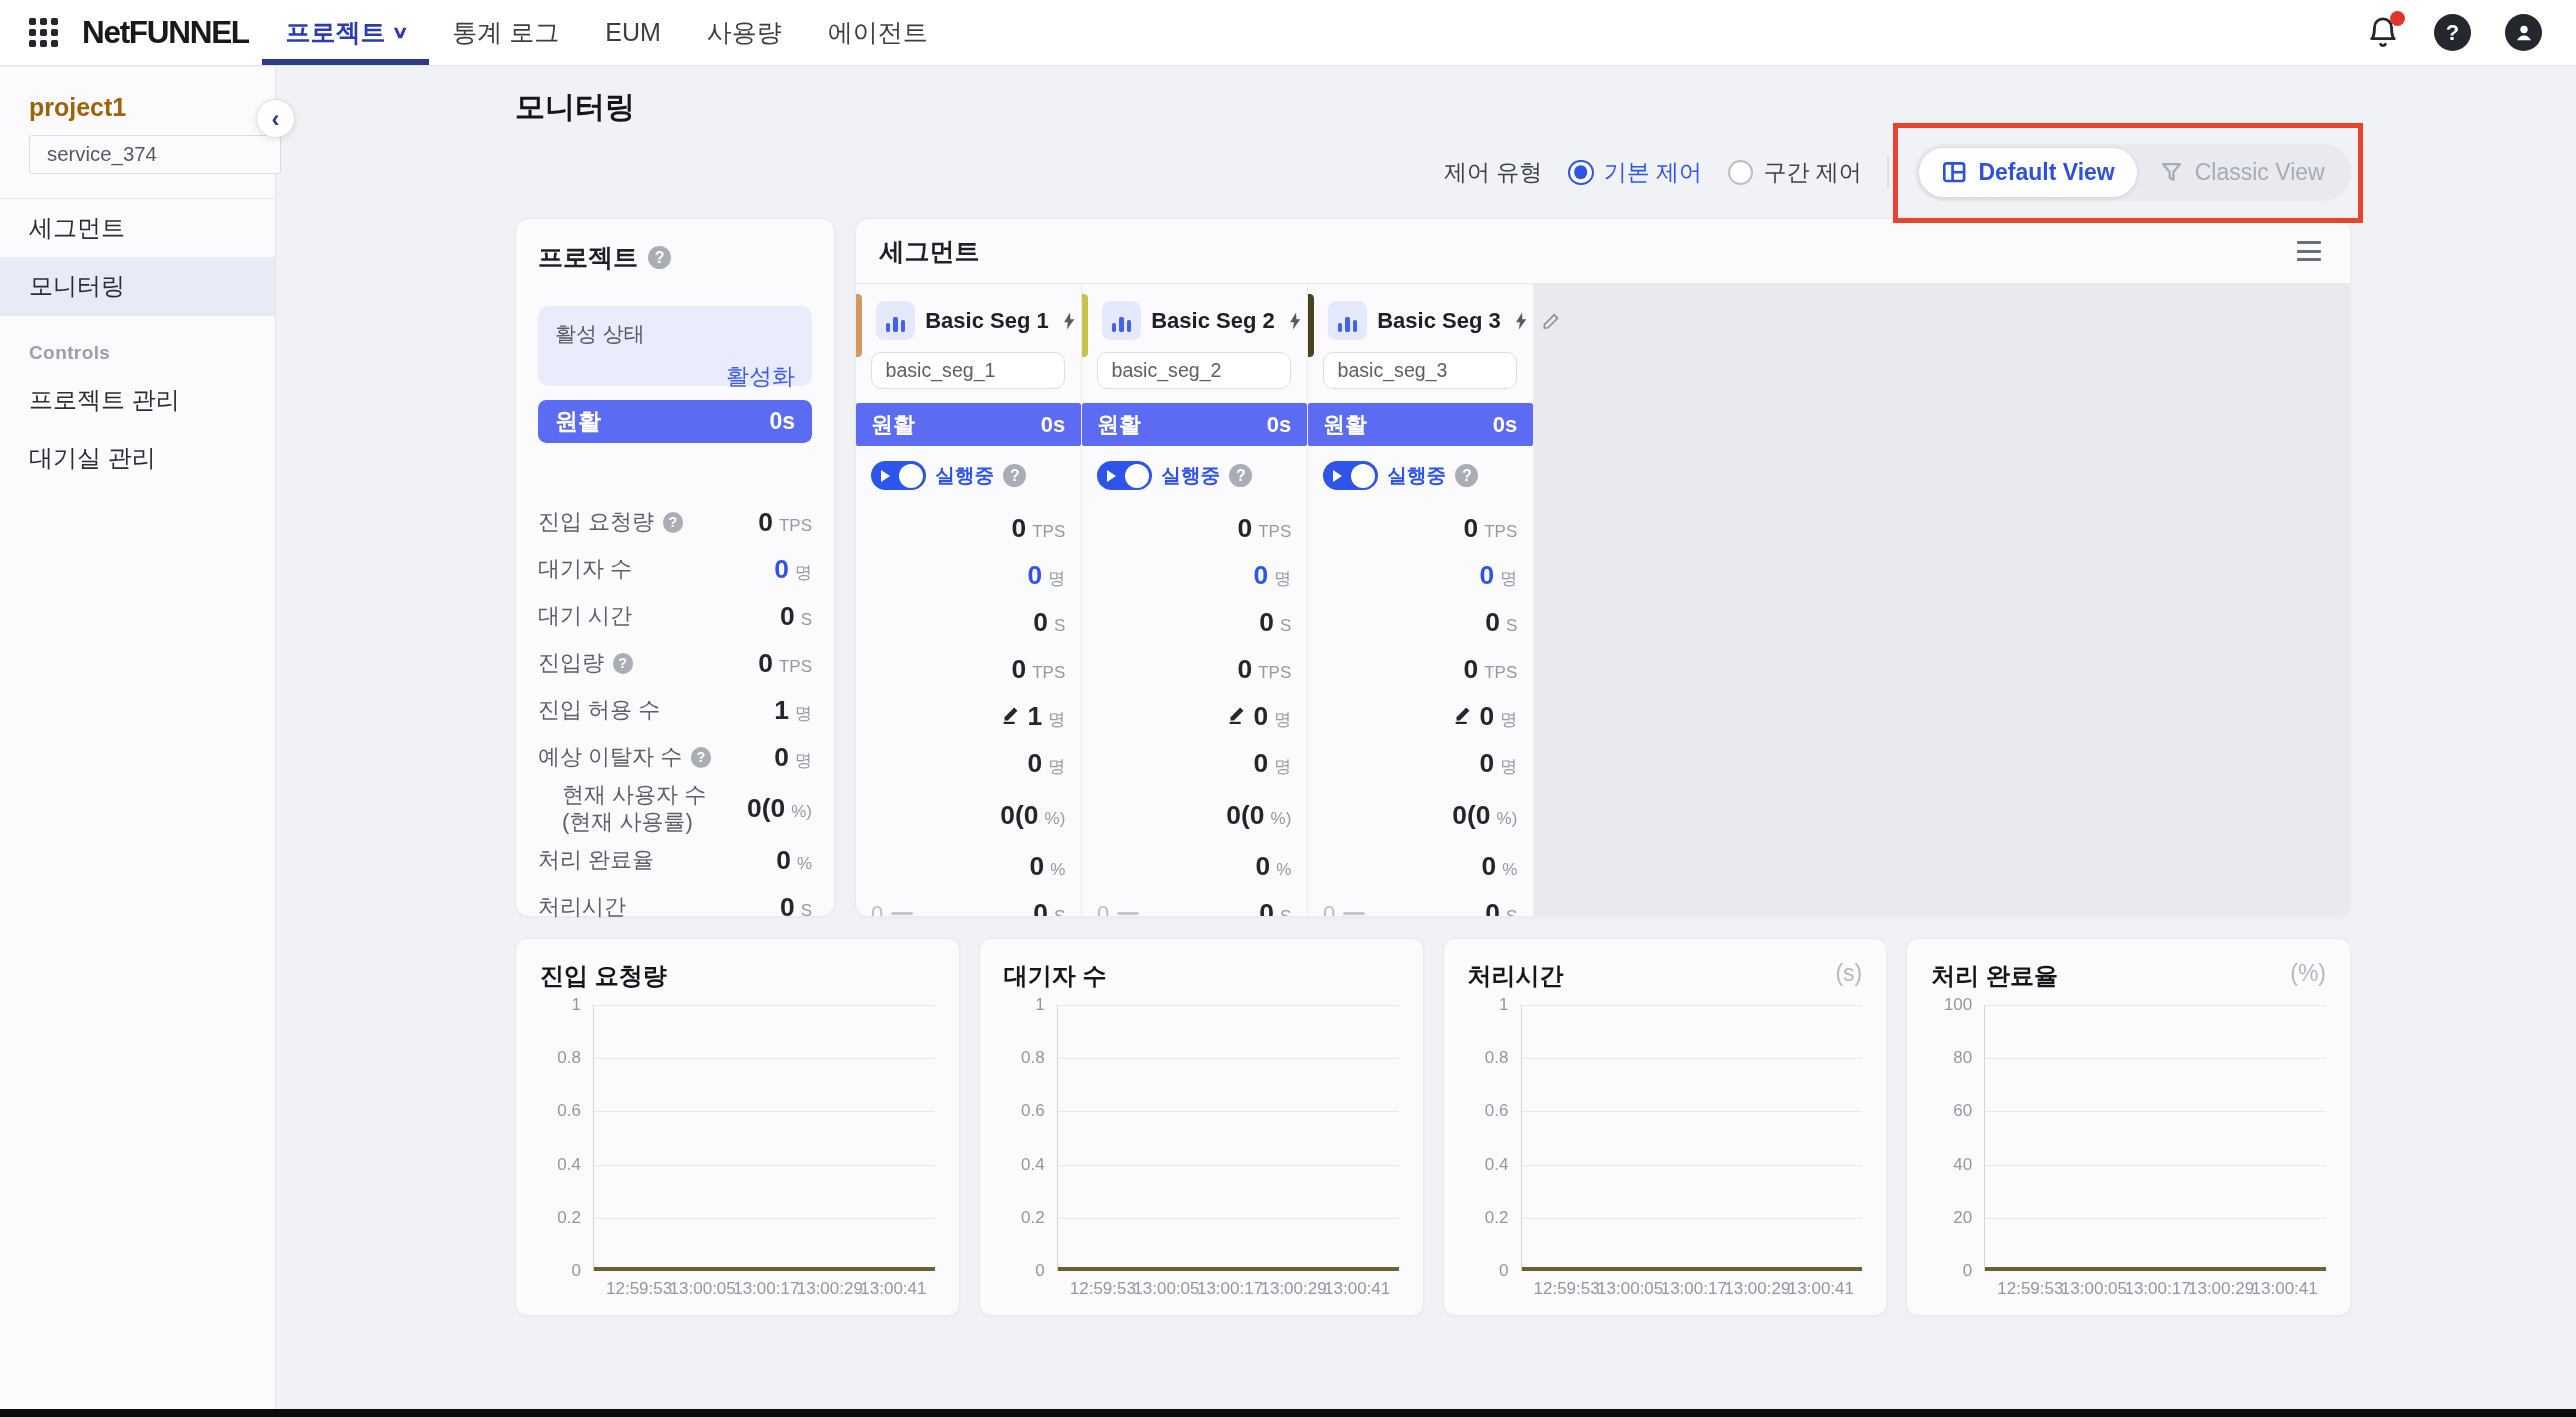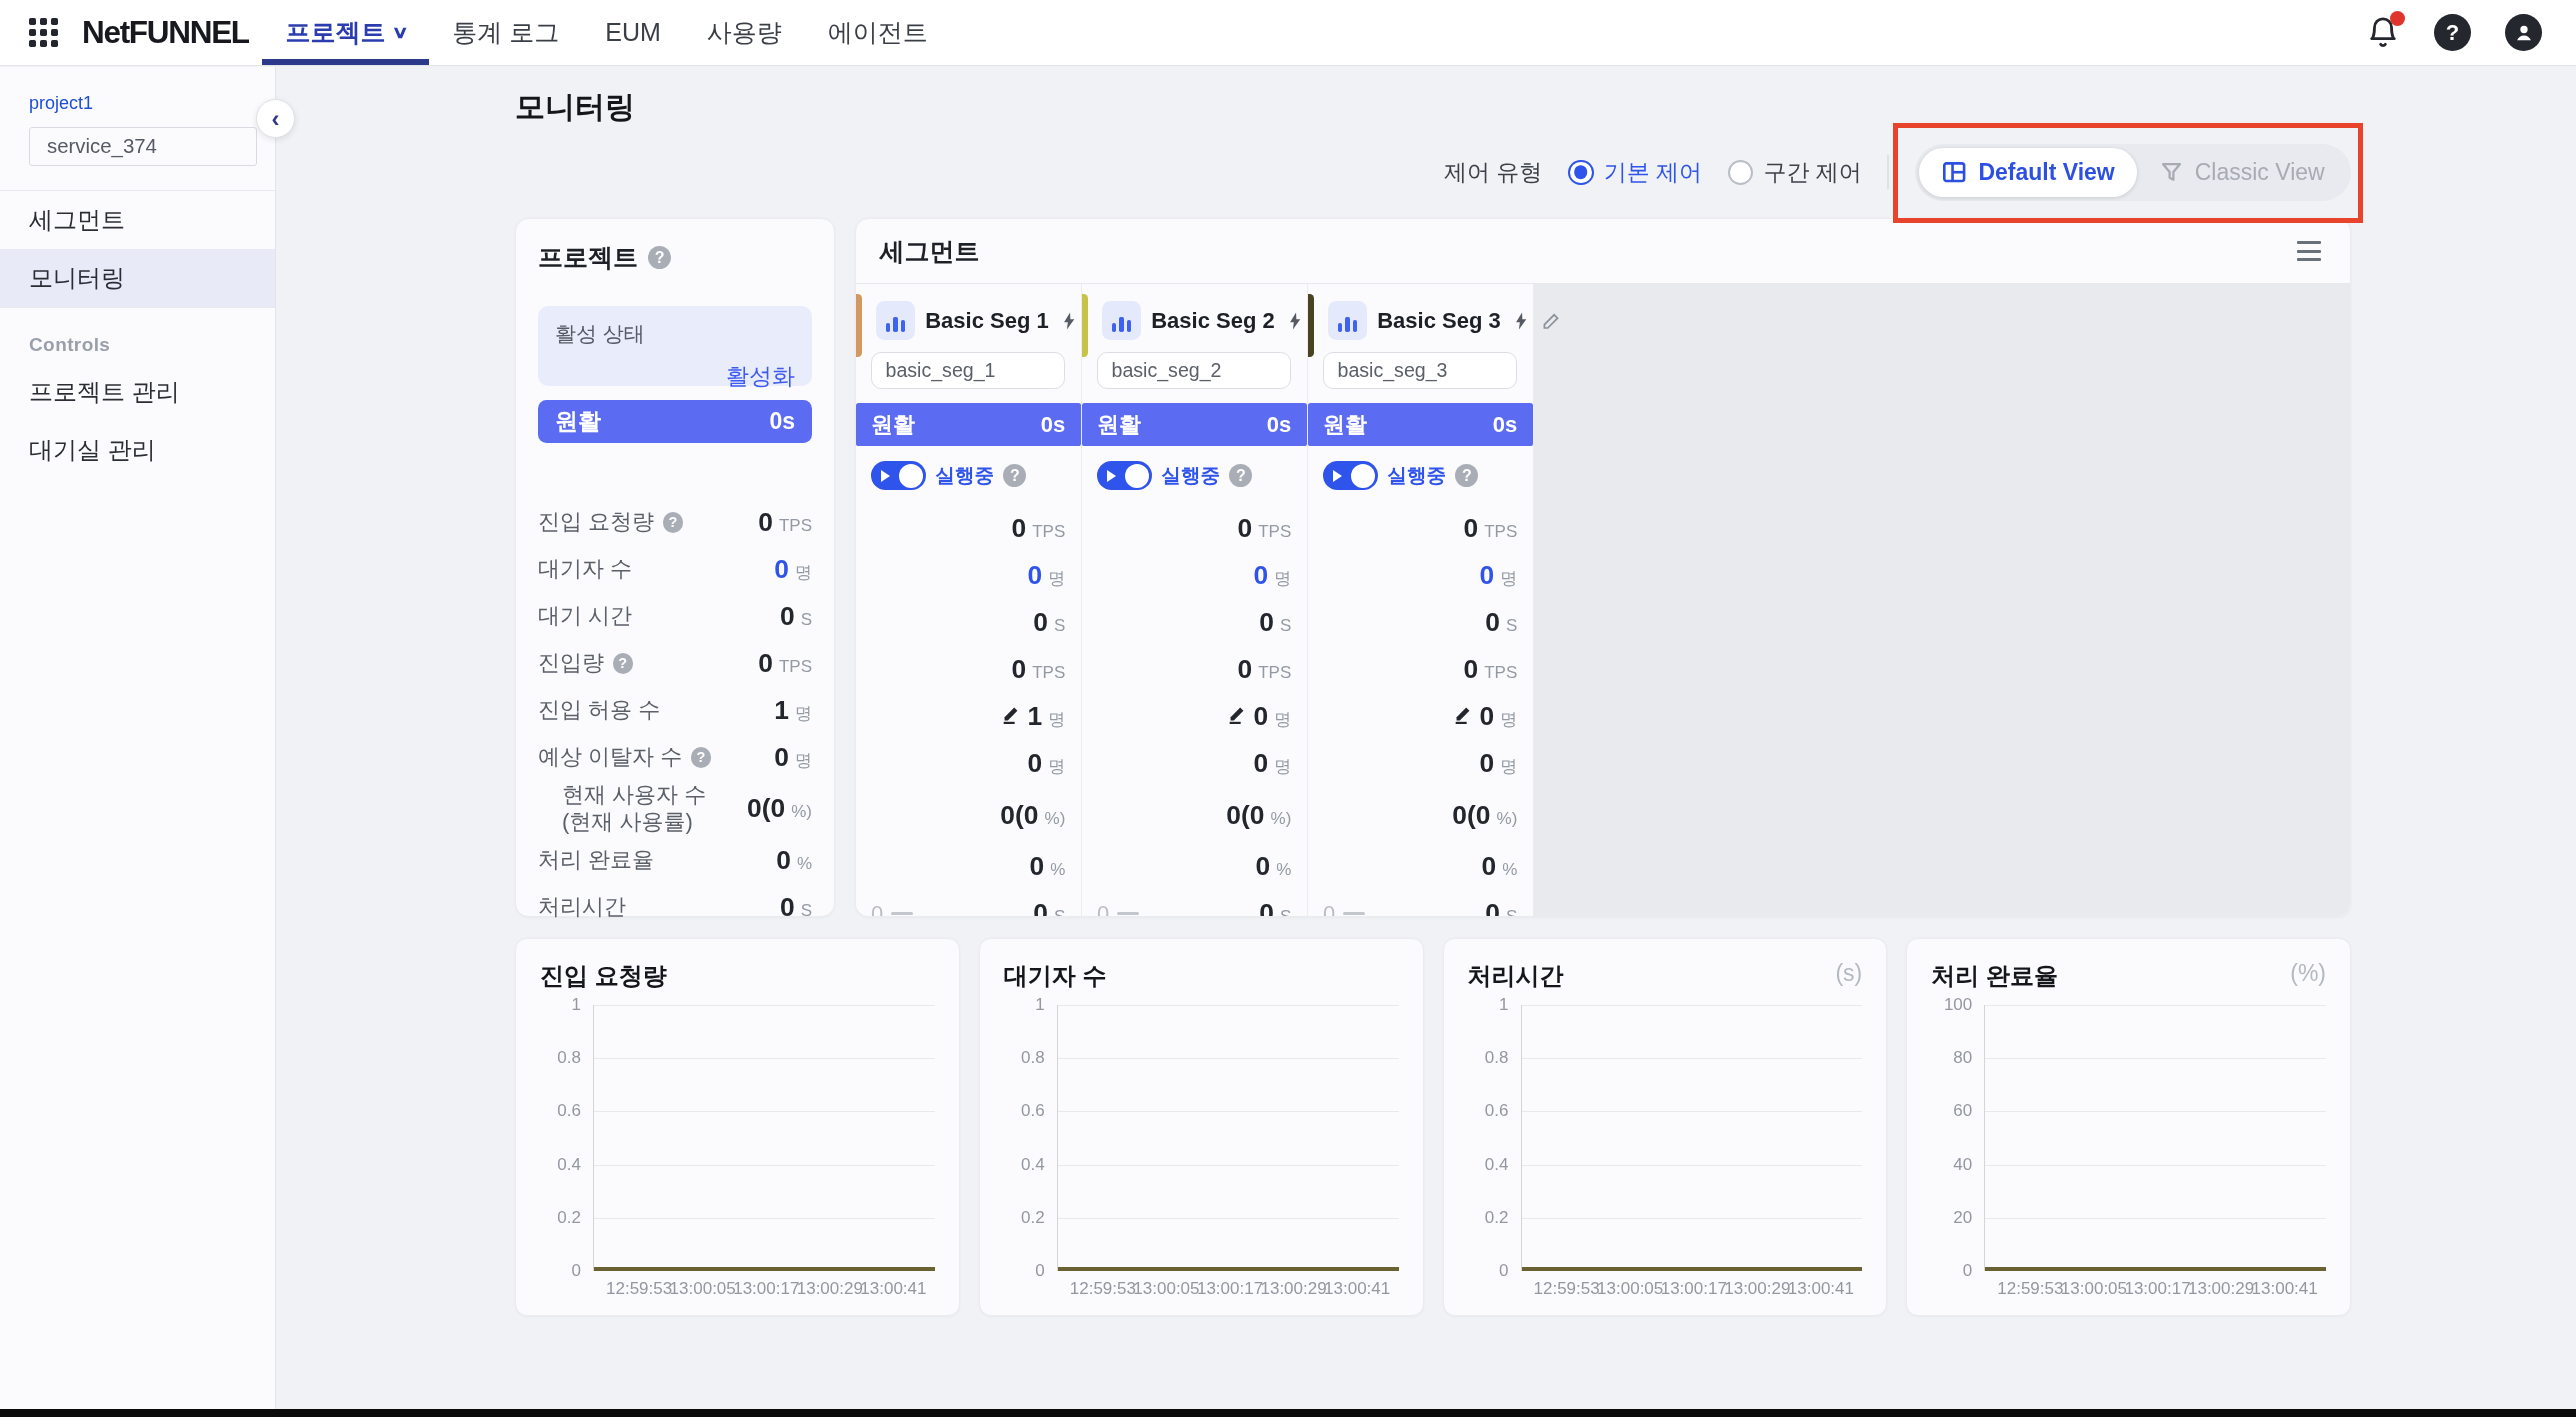--- a/index.html
+++ b/index.html
@@ -24,22 +24,22 @@
   .nav-right { margin-left:auto; display:flex; align-items:center; gap:34px; padding-right:34px; }
   .icon-btn { position:relative; cursor:pointer; display:flex; align-items:center; justify-content:center; }
   .bell-dot { position:absolute; top:-3.4px; right:-5.1px; width:15.3px; height:15.3px; border-radius:50%; background:#e0352f; }
   .dark-circle { width:37px; height:37px; border-radius:50%; background:#24282e; color:#fff;
                  display:flex; align-items:center; justify-content:center; font-size:22px; font-weight:700; }
 
   
   .sidebar { position:absolute; top:67px; left:0; width:276px; bottom:7.7px; background:#fbfbfd;
              border-right:0.9px solid #e3e4e8; z-index:10; }
   .sidebar-head { padding:25.6px 22px 24px 29px; border-bottom:0.9px solid #e8e9ed; }
-  .project-name { font-size:18px; font-weight:400; color:#1d4ed8; }
-  .service-input { margin-top:13.6px; width:228px; height:39px; border:0.9px solid #d9dbe2; border-radius:3px;
+  .project-name { font-size:25px; font-weight:700; color:#a16207; }
+  .service-input { margin-top:13.6px; width:252px; height:39px; border:0.9px solid #d9dbe2; border-radius:3px;
                    background:#fbfbfd; display:flex; align-items:center; }
   .service-input input { border:0; outline:0; background:transparent; width:100%; padding:0 17px;
                          font-size:20.4px; color:#555a64; font-family:inherit; }
   .side-section-label { padding:25.6px 29px 6.8px; font-size:19px; font-weight:700; color:#9aa0ab; letter-spacing:0.4px; }
   .side-item { height:58px; display:flex; align-items:center; padding:0 29px; font-size:24px; color:#2a2d33; cursor:pointer; }
   .side-item.active { background:#e8eaf8; }
   .side-divider { border-bottom:0.9px solid #e8e9ed; }
   .collapse-btn { position:absolute; top:99px; left:256px; width:39px; height:39px; border-radius:50%;
                   background:#fff; border:0.9px solid #dfe1e7; box-shadow:0 1.7px 6.8px rgba(20,22,26,.10);
                   display:flex; align-items:center; justify-content:center; z-index:30; cursor:pointer;

